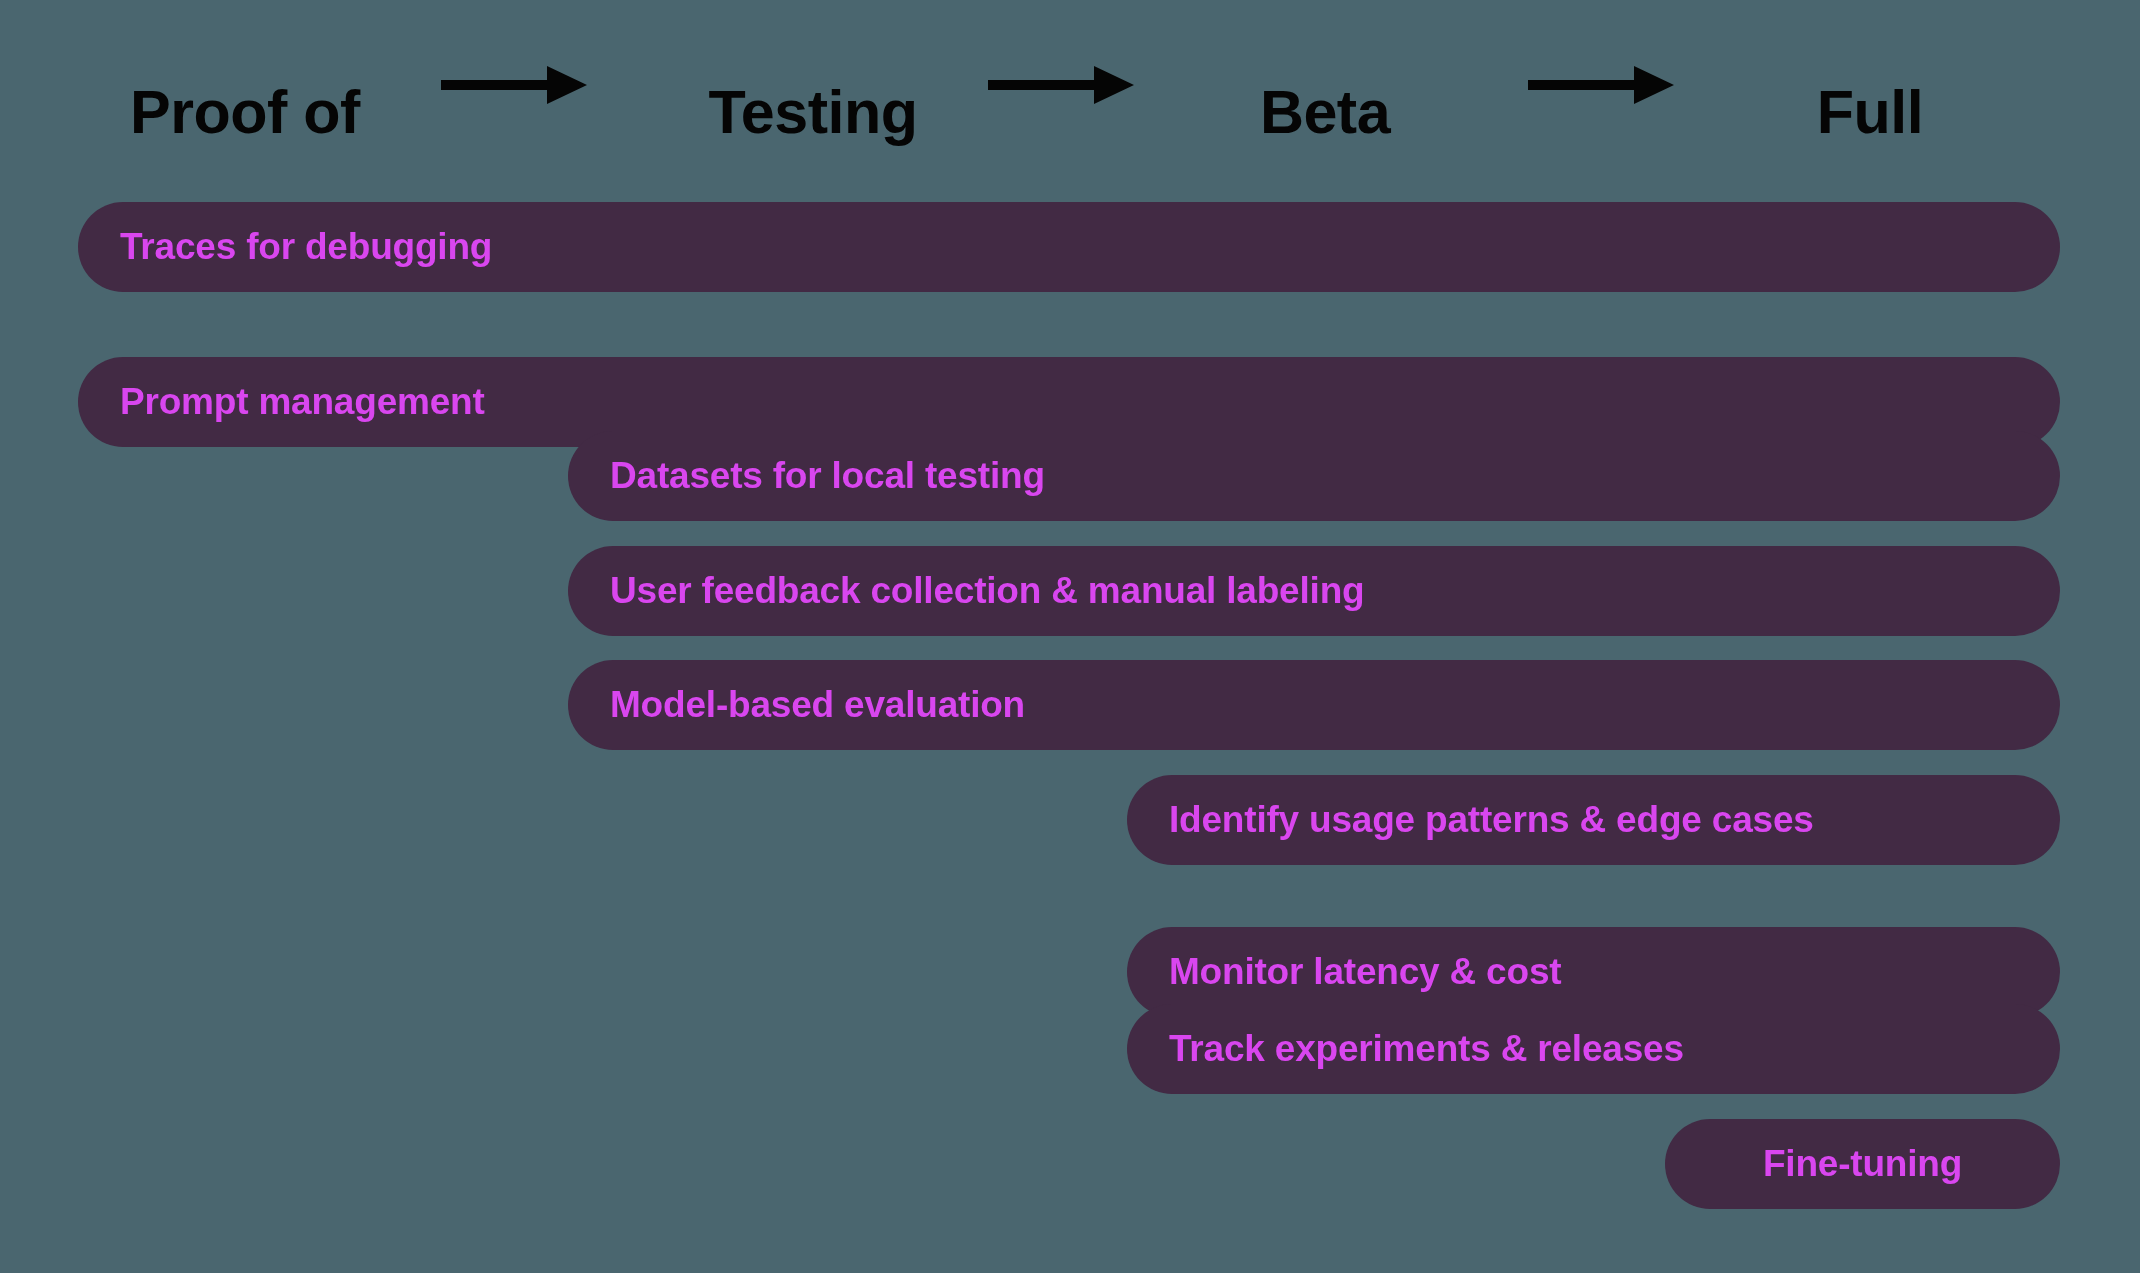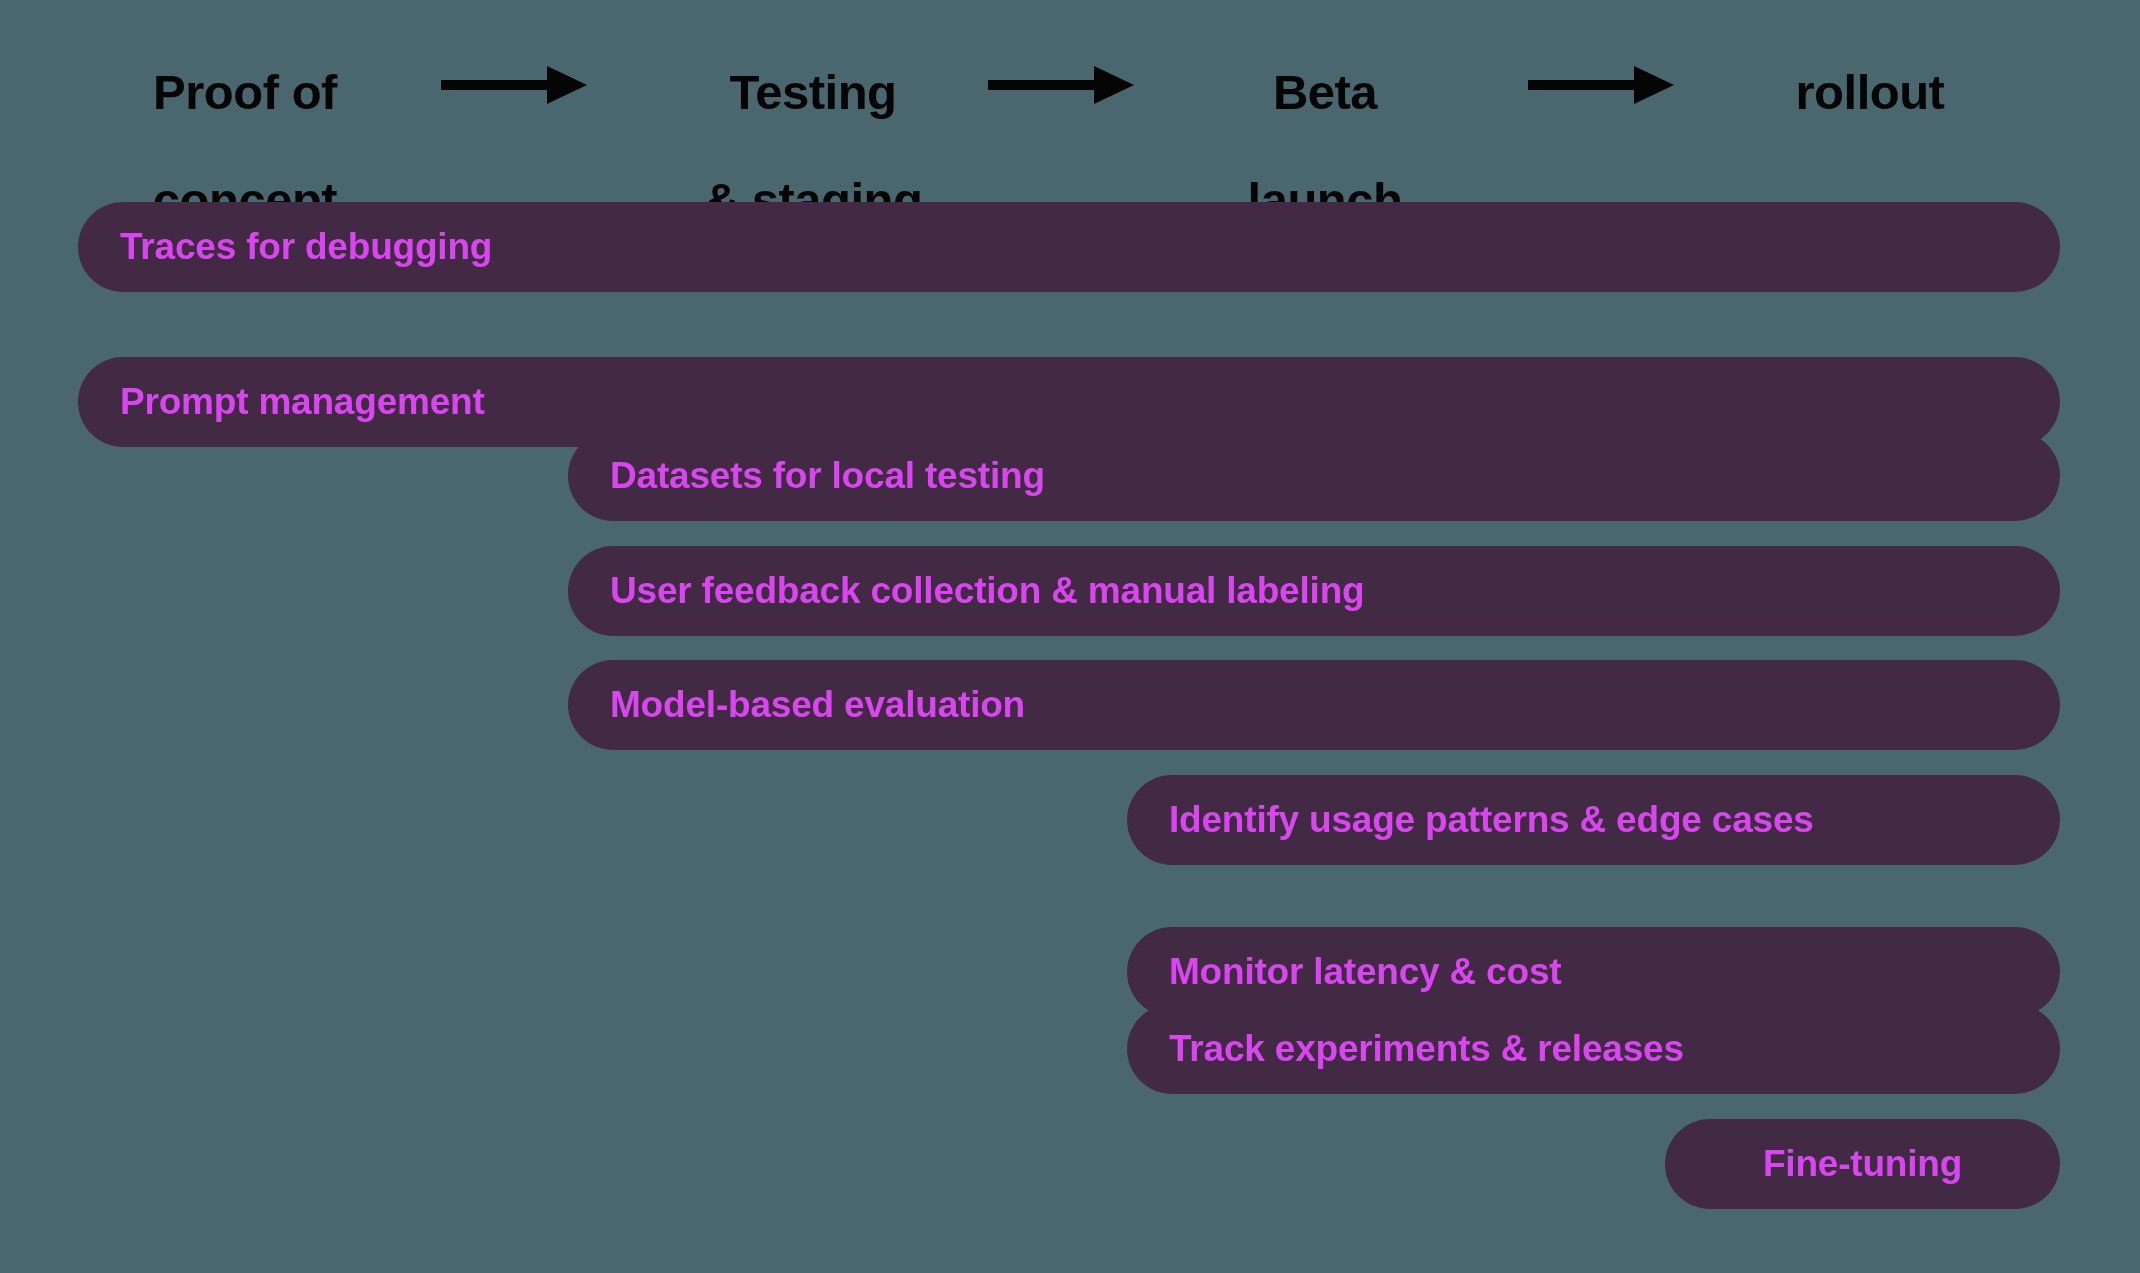--- a/index.html
+++ b/index.html
@@ -27,21 +27,21 @@
     top: 0;
     width: 2140px;
     height: 175px;
   }
   .stage {
     position: absolute;
     top: 12px;
     text-align: center;
     color: #050505;
     font-weight: 700;
-    font-size: 49px;
+    font-size: 61px;
     line-height: 1.1;
     letter-spacing: -0.5px;
     white-space: pre-line;
   }
   .stage-line { display: block; }
 
   .arrow {
     position: absolute;
     height: 46px;
   }
@@ -105,20 +105,21 @@
       <span class="stage-line">launch</span>
     </div>
 
     <div class="arrow" style="left:1528px; top:62px;">
       <svg width="146" height="46" viewBox="0 0 146 46" aria-hidden="true">
         <path d="M0 18 H106 V4 L146 23 L106 42 V28 H0 Z" fill="#050505"></path>
       </svg>
     </div>
 
     <div class="stage" style="left:1685px; width:370px;">
+      <span class="stage-line">Full</span>
       <span class="stage-line">rollout</span>
     </div>
 
   </div>
 
   <div class="pill" style="left:78px; top:202px; width:1982px;">
     <span class="pill-label">Traces for debugging</span>
   </div>
 
   <div class="pill" style="left:78px; top:317px; width:1982px;margin-top:40px;">

